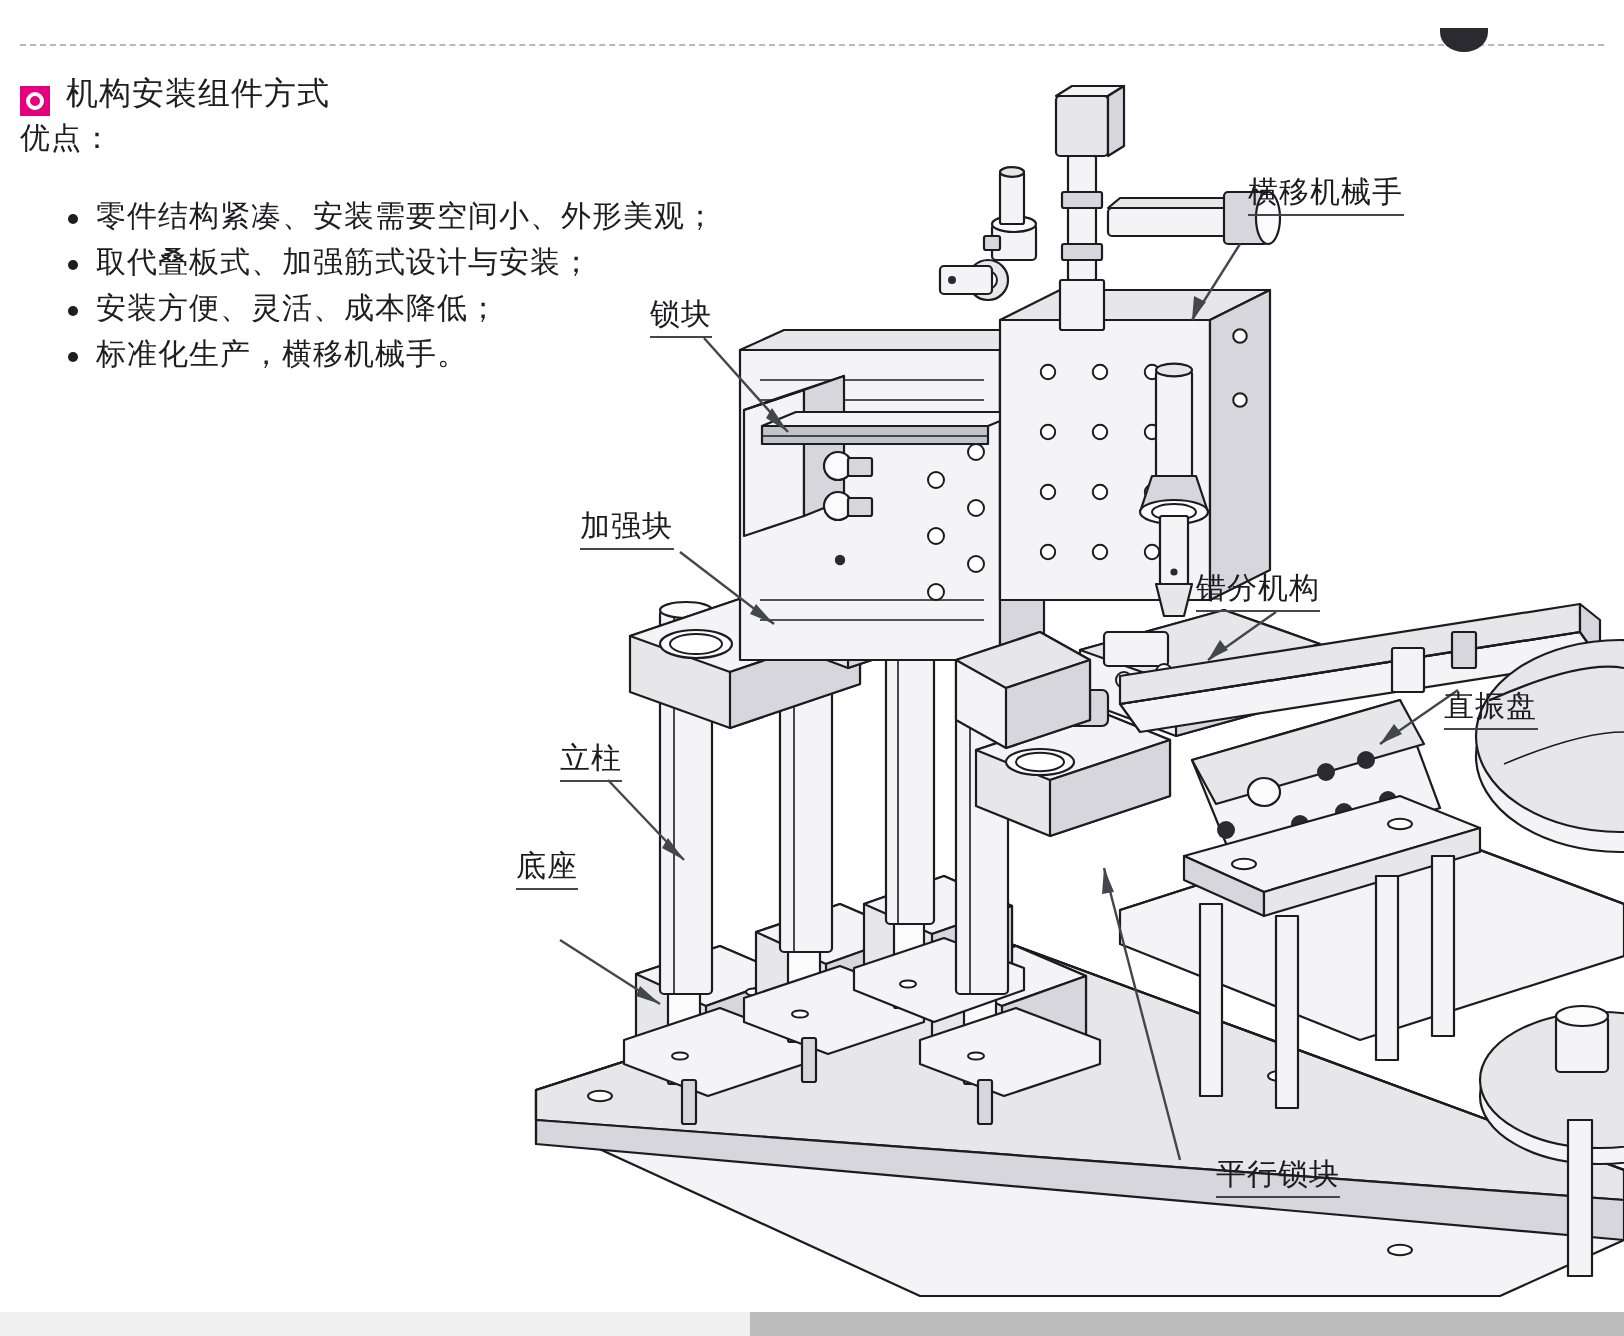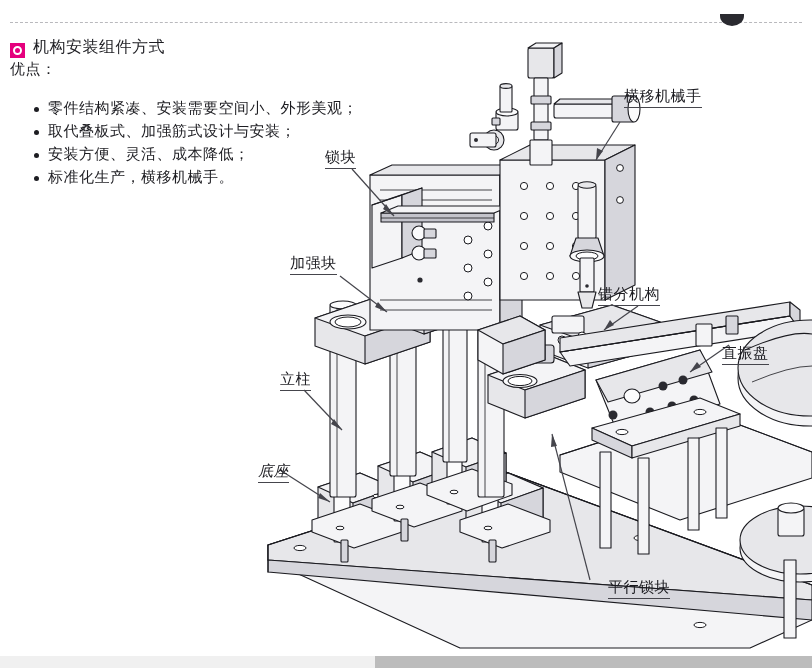--- a/index.html
+++ b/index.html
@@ -477,21 +477,21 @@
   <div class="callout" style="left:624px; top:87px;">横移机械手</div>
 
   <div class="callout" style="left:290px; top:254px;">加强块</div>
 
   <div class="callout" style="left:598px; top:285px;">错分机构</div>
 
   <div class="callout" style="left:722px; top:324px;margin-top:20px;">直振盘</div>
 
   <div class="callout" style="left:280px; top:370px;">立柱</div>
 
-  <div class="callout" style="left:258px; top:462px;font-style:italic;">底座</div>
+  <div class="callout" style="left:258px; top:424px;">底座</div>
 
   <div class="callout" style="left:608px; top:578px;">平行锁块</div>
 
   <div class="hscroll">
     <div class="thumb"></div>
   </div>
 
 </div>
 
 </body></html>

